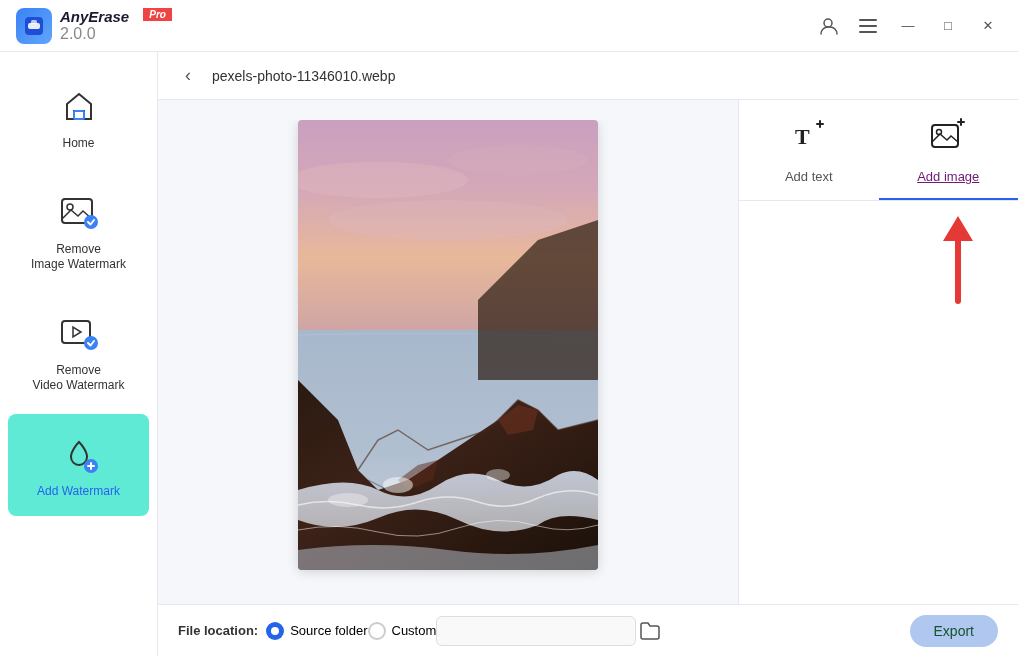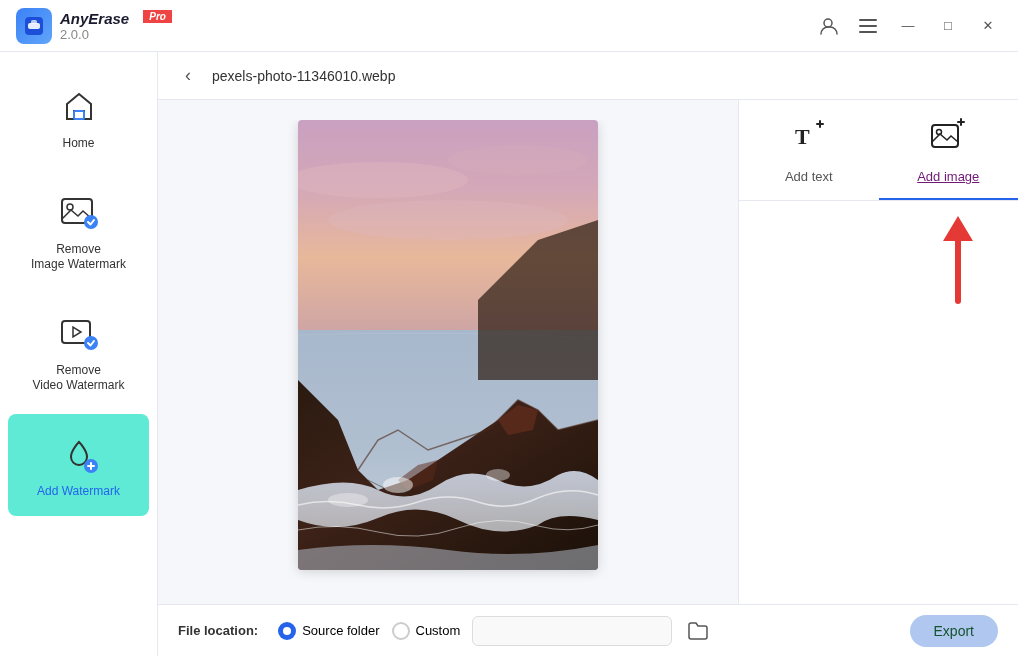--- a/index.html
+++ b/index.html
@@ -51,21 +51,21 @@
     }
     .pro-badge {
       background: #ef4444;
       color: white;
       font-size: 10px;
       font-weight: 700;
       padding: 1px 6px;
       border-radius: 0;
     }
     .app-version {
-      font-size: 13px;
+      font-size: 16px;
       color: #888;
     }
     .title-bar-controls {
       margin-left: auto;
       display: flex;
       align-items: center;
       gap: 12px;
     }
     .tb-icon {
       width: 28px;
@@ -242,21 +242,20 @@
     }
 
     
     .footer-bar {
       background: #ffffff;
       height: 52px;
       border-top: 1px solid #e5e9ef;
       display: flex;
       align-items: center;
       padding: 9px 20px;
-      gap: 12px;
       flex-shrink: 0;
     }
     .file-location-label {
       font-size: 13px;
       font-weight: 600;
       color: #333;
       margin-right: 8px;
     }
     .radio-option {
       display: flex;

